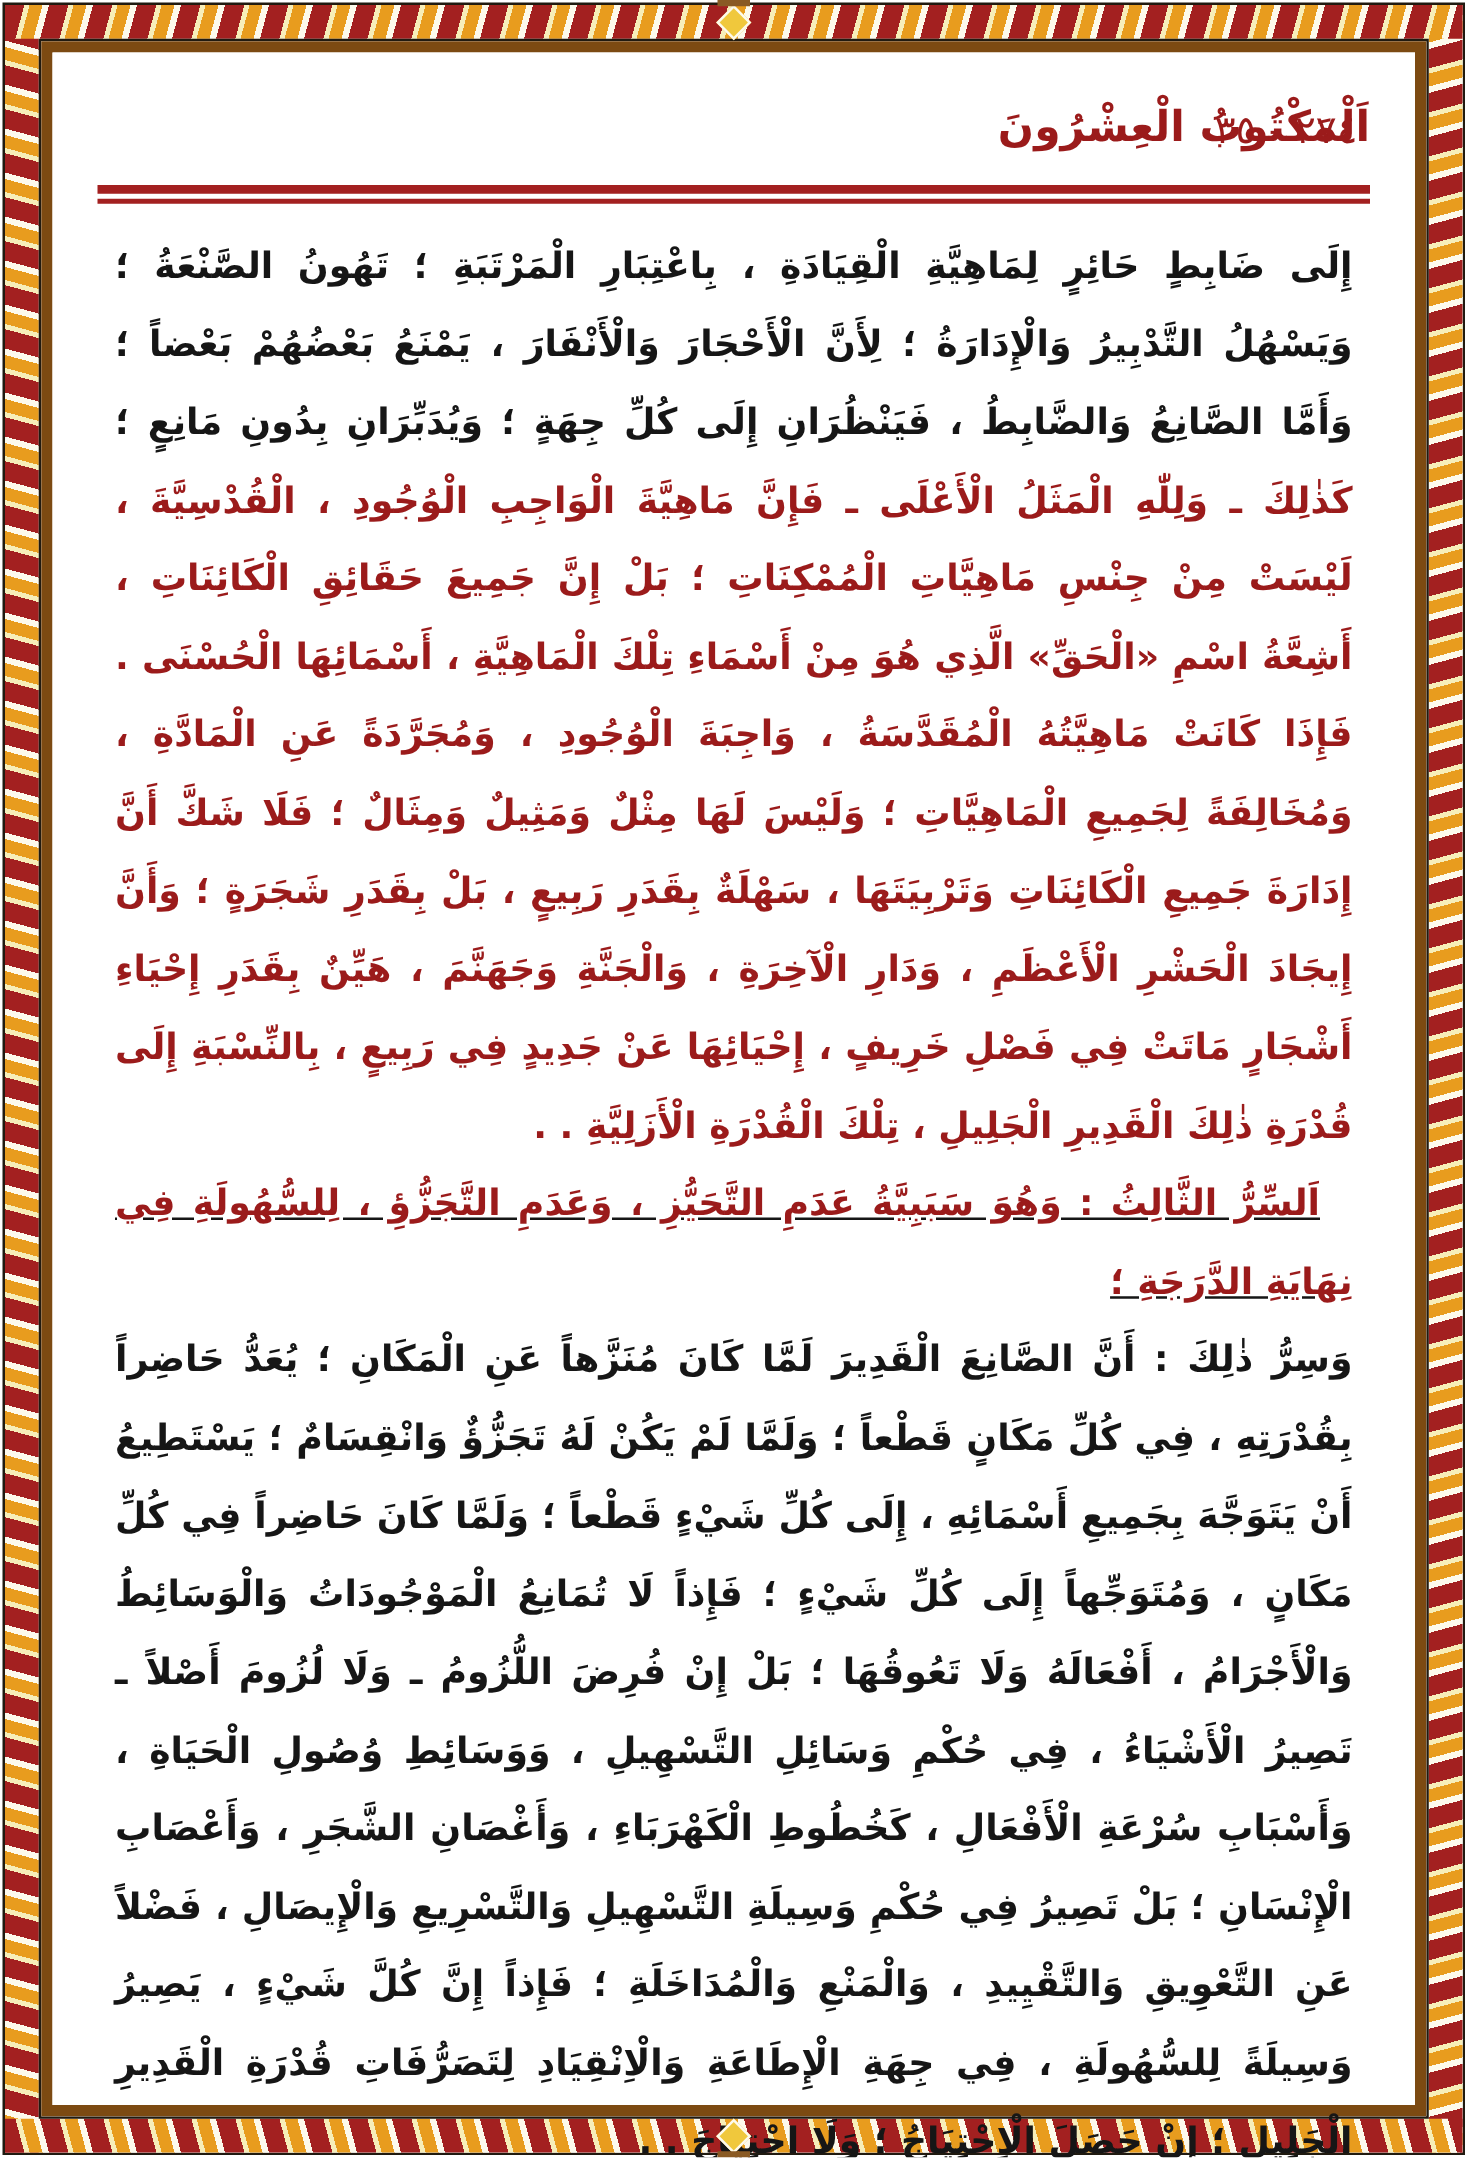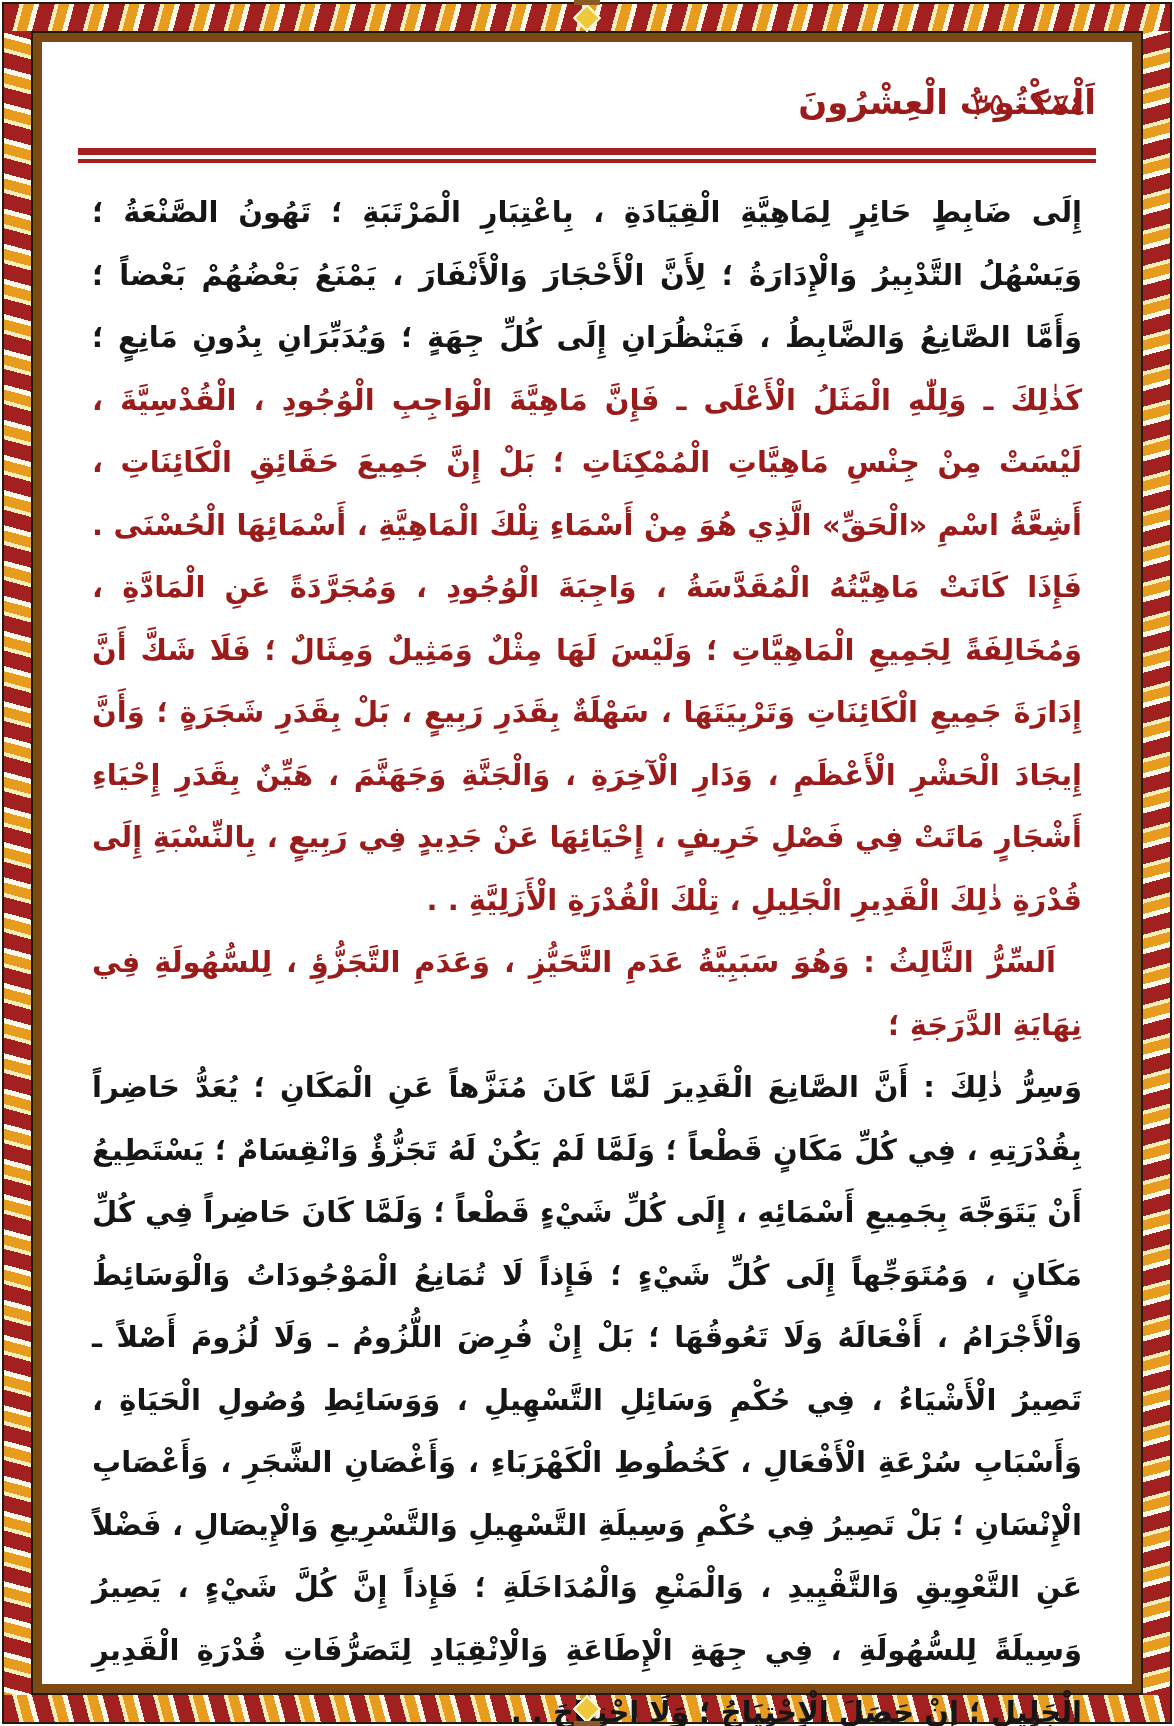--- a/index.html
+++ b/index.html
@@ -121,21 +121,21 @@
 
   .body-text {
     padding: 14px 14px 0 14px;
     font-size: 29px;
     font-weight: bold;
     line-height: 62.5px;
     text-align: justify;
     color: #161616;
   }
   .body-text p { margin: 0; }
-  .para-sir     { margin-top: 55px; text-indent: 26px; }
+  .para-sir     { margin-top: 55px; text-indent: 26px; text-decoration: underline; }
   .seg-red   { color: #9b1b1b; }
   .seg-black { color: #161616; }
 </style>
 </head>
 <body>
 
 <div class="canvas">
 
   <div class="frame-outer">
     <div class="frame-chain">

